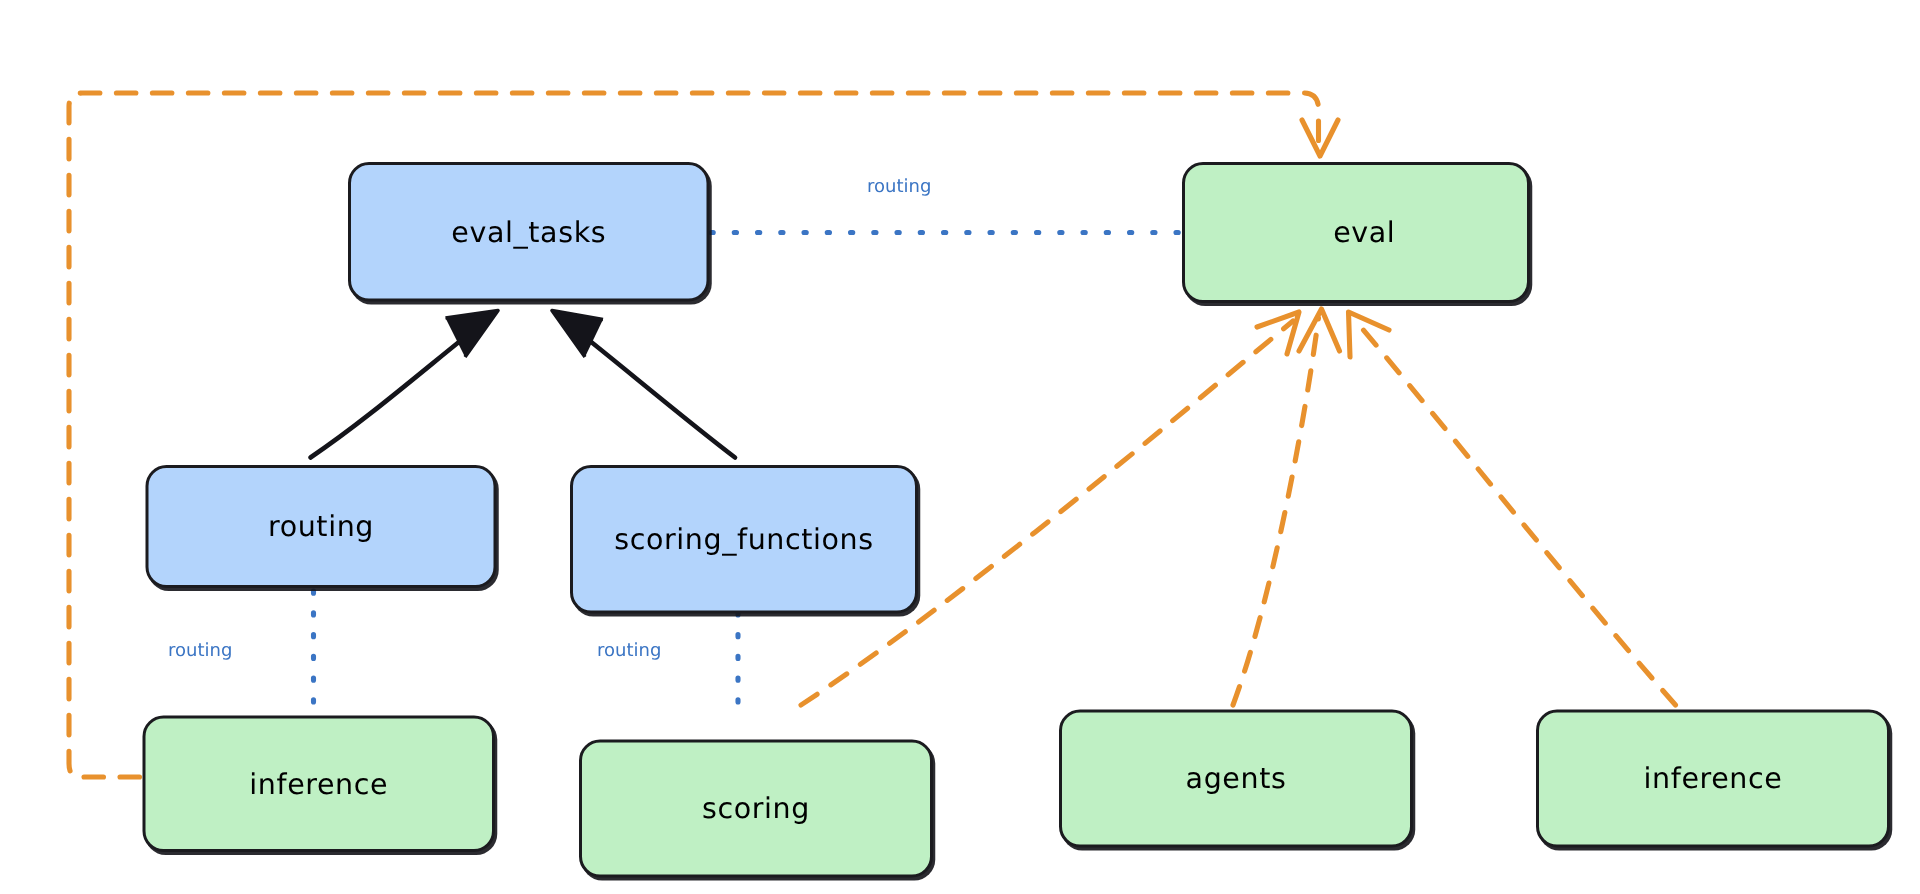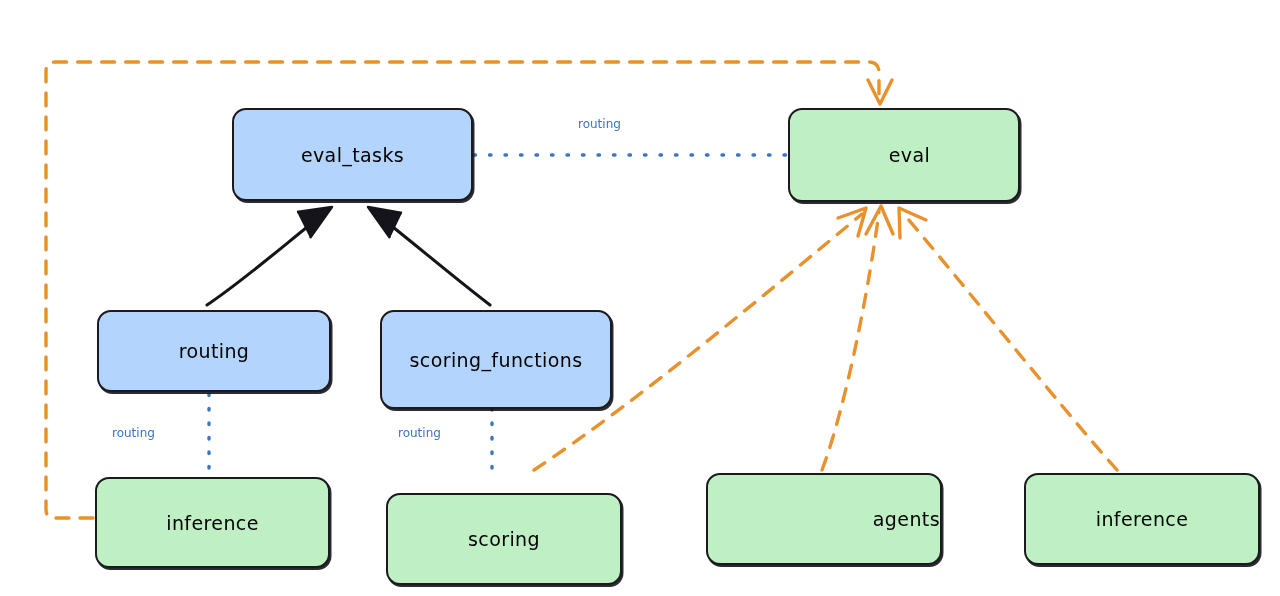--- a/index.html
+++ b/index.html
@@ -125,21 +125,21 @@
   </div>
 
   <div class="node green" style="left:95px; top:477px; width:235px; height:91px;">
     <span class="node-label">inference</span>
   </div>
 
   <div class="node green" style="left:386px; top:473px; width:236px; height:92px;margin-top:20px;">
     <span class="node-label">scoring</span>
   </div>
 
-  <div class="node green" style="left:706px; top:473px; width:236px; height:92px;justify-content:flex-end;">
+  <div class="node green" style="left:706px; top:473px; width:236px; height:92px;">
     <span class="node-label">agents</span>
   </div>
 
   <div class="node green" style="left:1024px; top:473px; width:236px; height:92px;text-align:right;">
     <span class="node-label">inference</span>
   </div>
 
   <div class="edge-label" style="left:578px; top:117px;">routing</div>
 
   <div class="edge-label" style="left:112px; top:426px;">routing</div>

